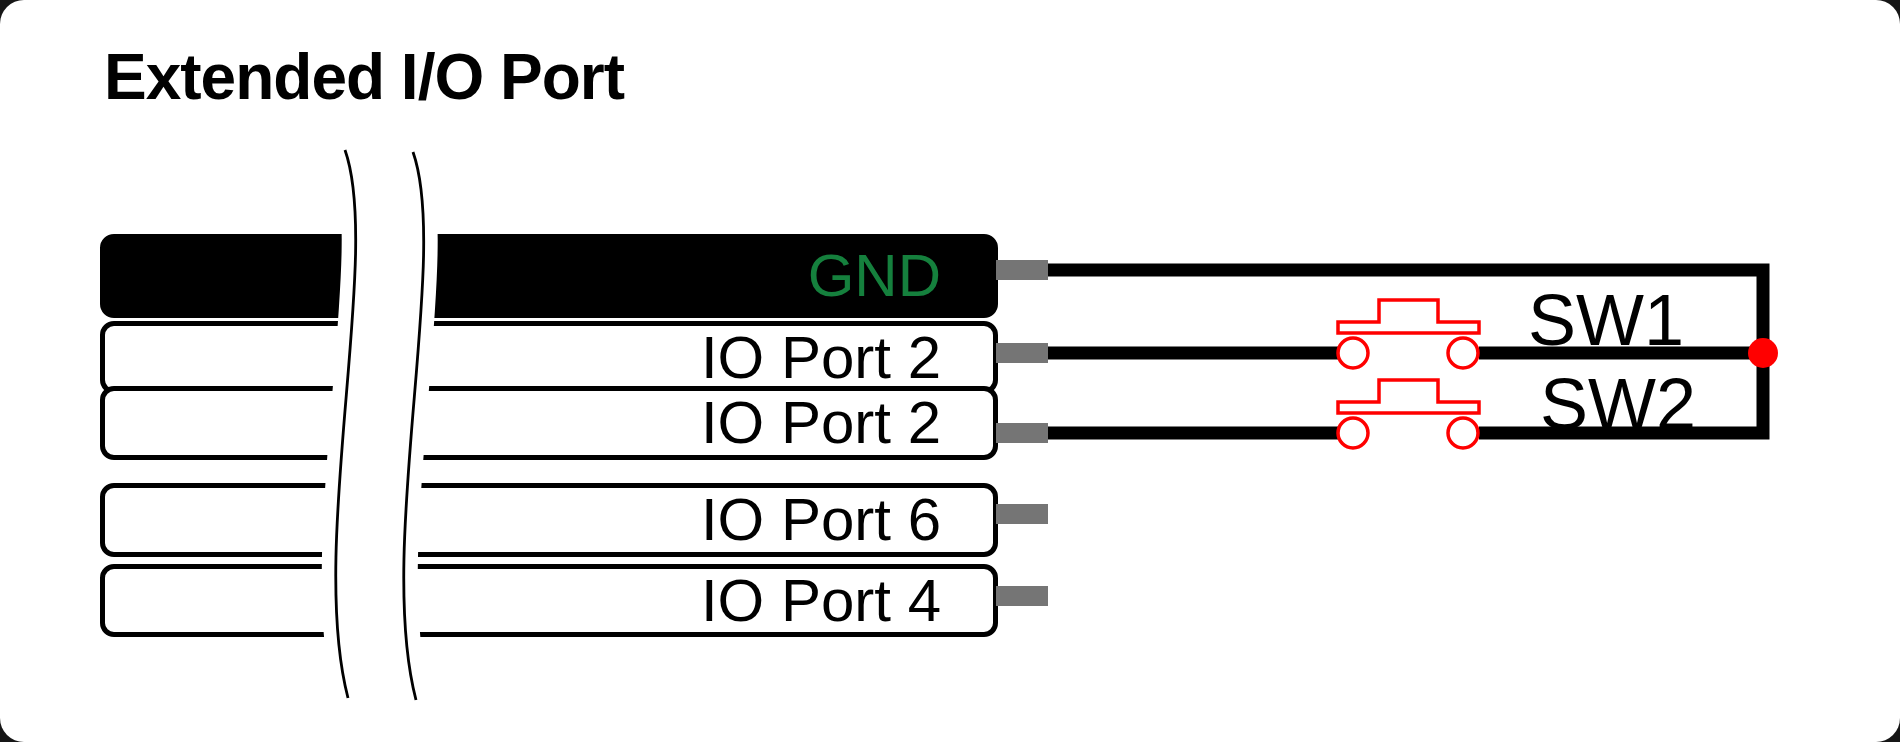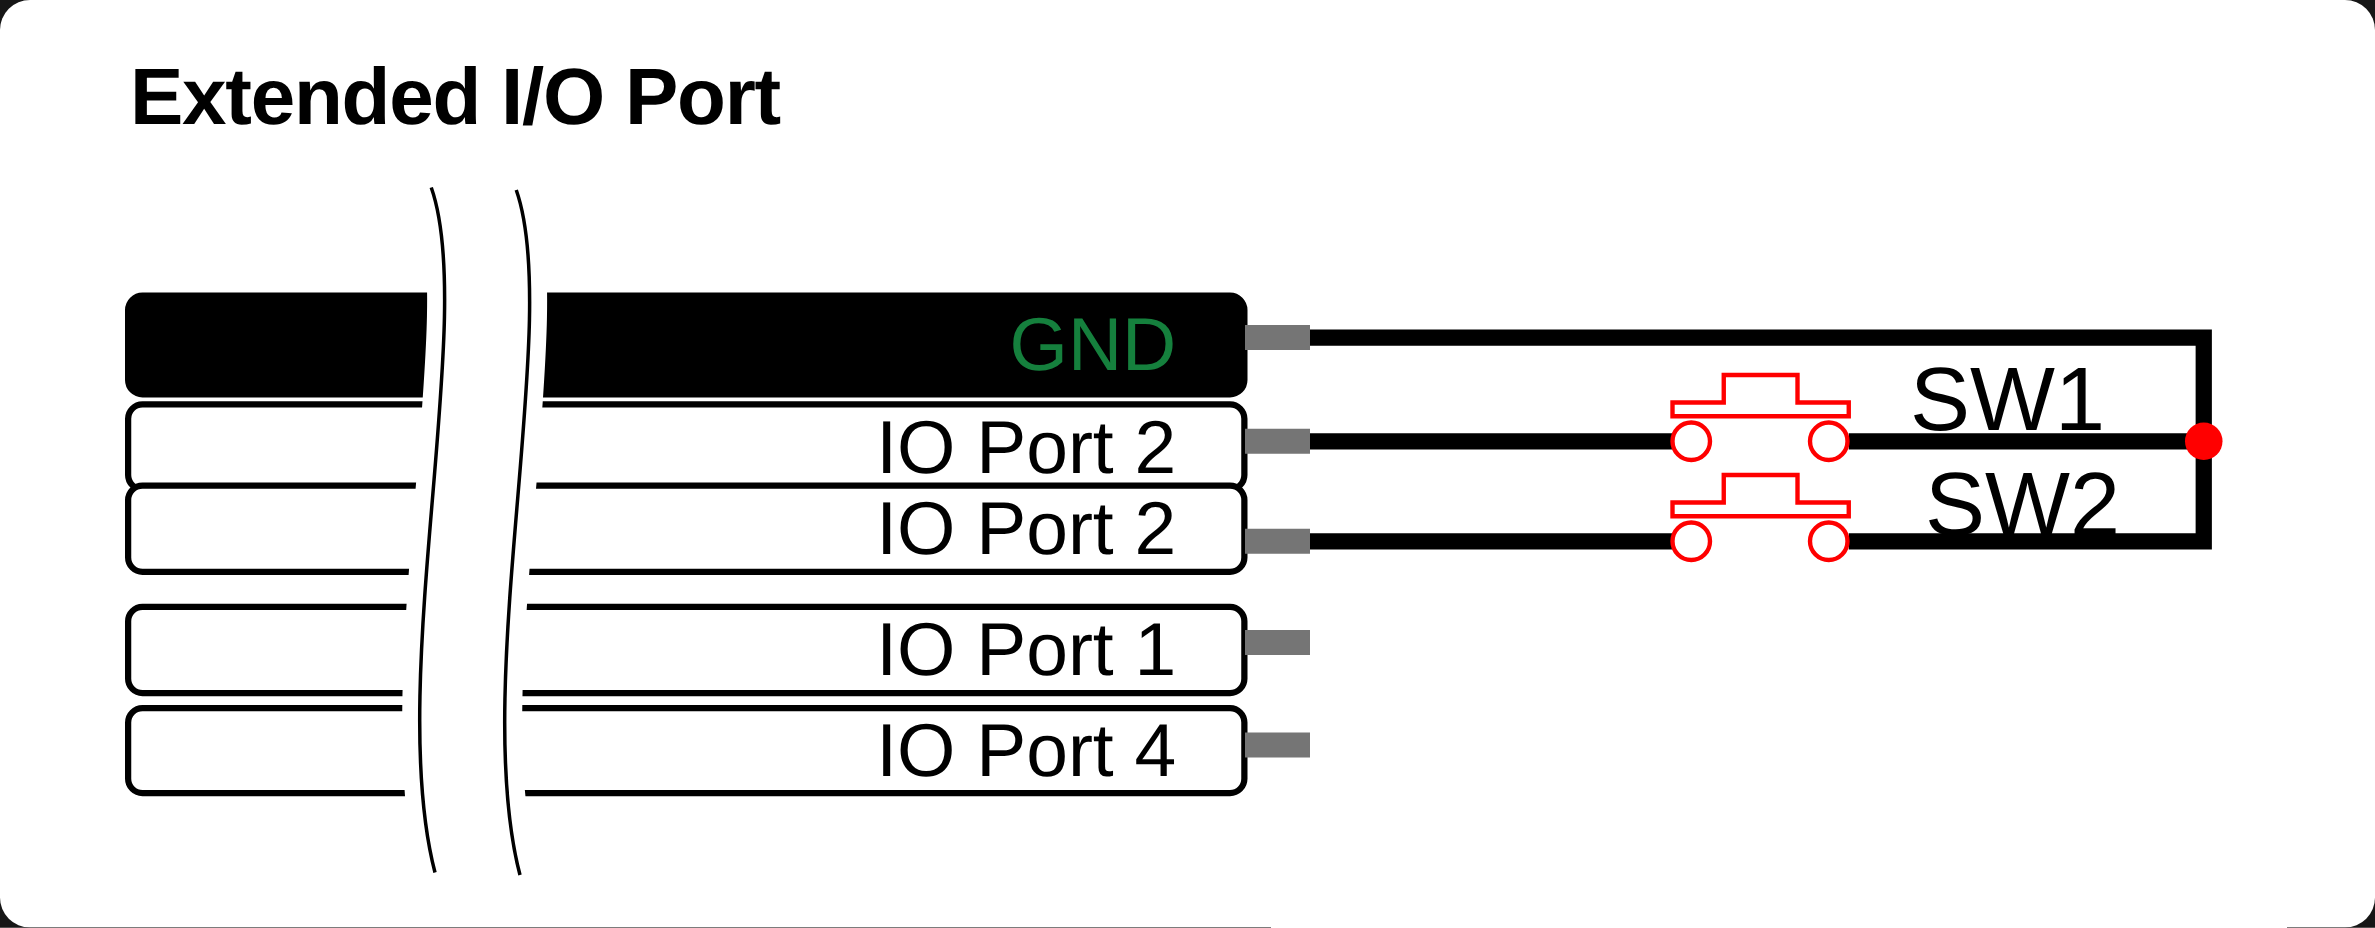--- a/index.html
+++ b/index.html
@@ -67,21 +67,21 @@
   <div class="band band-gnd">
     <span class="band-label">GND</span>
   </div>
   <div class="band band-io1">
     <span class="band-label">IO Port 2</span>
   </div>
   <div class="band band-io2">
     <span class="band-label">IO Port 2</span>
   </div>
   <div class="band band-io3">
-    <span class="band-label">IO Port 1</span>
+    <span class="band-label">IO Port 6</span>
   </div>
   <div class="band band-io4">
     <span class="band-label">IO Port 4</span>
   </div>
 
   <svg class="diagram-svg" width="1900" height="742" viewBox="0 0 1900 742">
 
     <path d="M 379 150 C 416 255, 342 545, 382 698" fill="none" stroke="#ffffff" stroke-width="96"></path>
 
     <path d="M 345 150 C 382 255, 308 545, 348 698" fill="none" stroke="#000000" stroke-width="2.8"></path>

